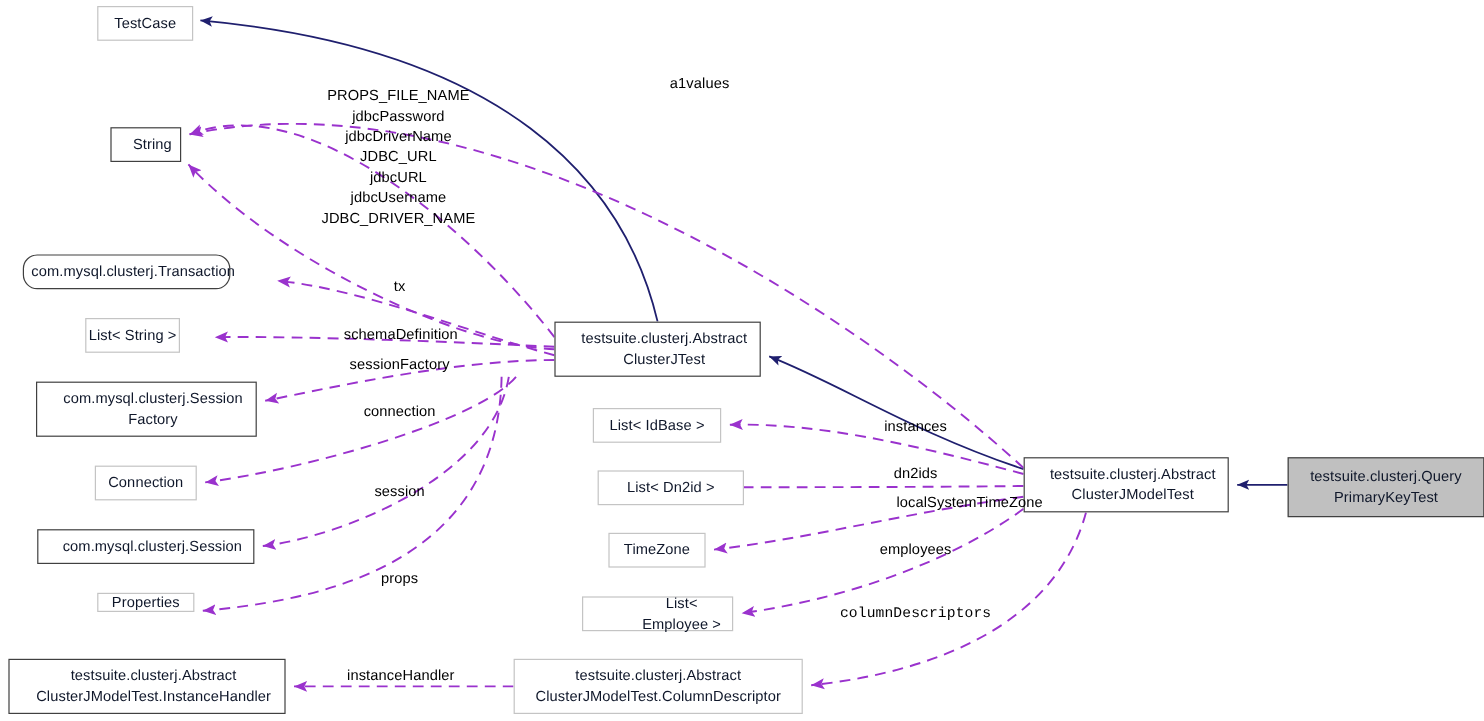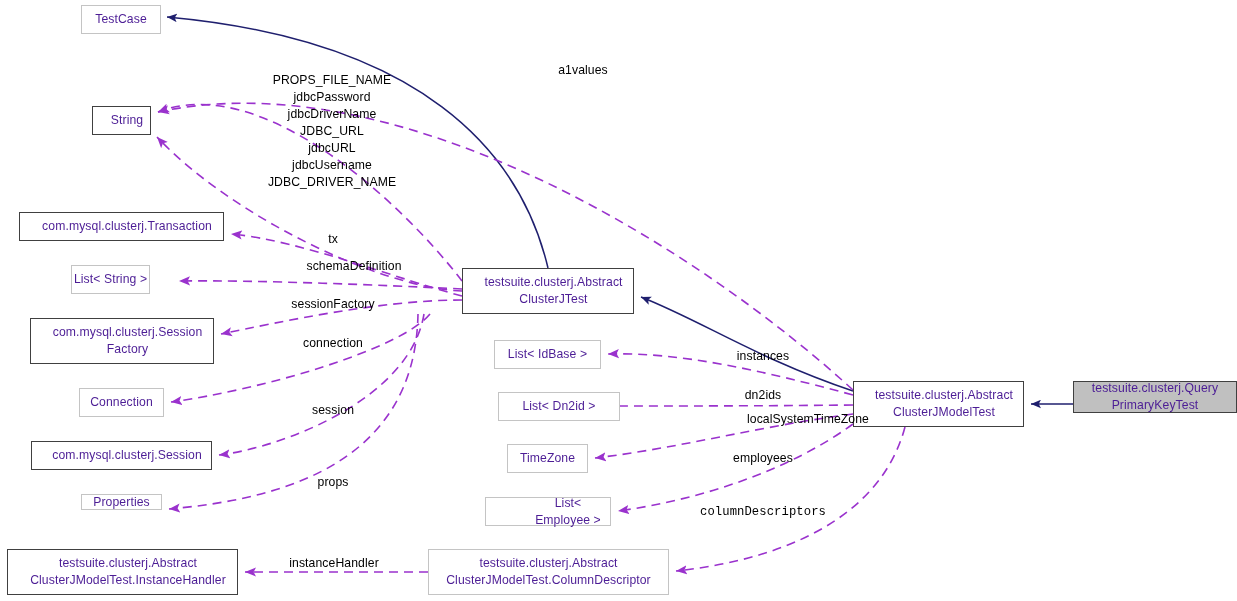--- a/index.html
+++ b/index.html
@@ -22,21 +22,21 @@
   }
   .node{
     position:absolute;
     box-sizing:border-box;
     display:flex;
     align-items:center;
     justify-content:center;
     text-align:center;
     font-size:12.2px;
     line-height:17px;
-    color:#4c1d95;
+    color:#0f172a;
     background:#ffffff;
     white-space:pre-line;
     letter-spacing:0.1px;
   }
   .node.thin{ border:1px solid #c4c4c4; }
   .node.thick{ border:1.6px solid #404040;padding-left:11px; }
   .node.current{
     border:1.6px solid #404040;
     background:#c0c0c0;
   }
@@ -83,53 +83,53 @@
         <path d="M 853,405 C 760,406 680,406 608,406" fill="none" stroke="#9a32cd" stroke-width="1.6" stroke-dasharray="9,6" marker-end="url(#arrow-usage)"></path>
         <path d="M 853,414 C 760,426 680,448 595,458" fill="none" stroke="#9a32cd" stroke-width="1.6" stroke-dasharray="9,6" marker-end="url(#arrow-usage)"></path>
         <path d="M 853,424 C 790,470 700,500 618,511" fill="none" stroke="#9a32cd" stroke-width="1.6" stroke-dasharray="9,6" marker-end="url(#arrow-usage)"></path>
         <path d="M 905,427 C 880,520 780,560 676,571" fill="none" stroke="#9a32cd" stroke-width="1.6" stroke-dasharray="9,6" marker-end="url(#arrow-usage)"></path>
       </g>
   </svg>
 
   <div id="nodes">
       <div class="node thin" style="left: 81px; top: 5px; width: 80px; height: 29px;">TestCase</div>
       <div class="node thick" style="left: 92px; top: 106px; width: 59px; height: 29px;">String</div>
-      <div class="node thick" style="left: 19px; top: 212px; width: 205px; height: 29px;">com.mysql.clusterj.Transaction</div>
+      <div class="node thick" style="left: 19px; top: 212px; width: 173px; height: 29px; border-radius: 12px;">com.mysql.clusterj.Transaction</div>
       <div class="node thin" style="left: 71px; top: 265px; width: 79px; height: 29px;">List&lt; String &gt;</div>
       <div class="node thick" style="left: 30px; top: 318px; width: 184px; height: 46px;">com.mysql.clusterj.Session
 Factory</div>
       <div class="node thin" style="left: 79px; top: 388px; width: 85px; height: 29px;">Connection</div>
       <div class="node thick" style="left: 31px; top: 441px; width: 181px; height: 29px;">com.mysql.clusterj.Session</div>
       <div class="node thin" style="left: 81px; top: 494px; width: 81px; height: 16px;">Properties</div>
       <div class="node thick" style="left: 7px; top: 549px; width: 231px; height: 46px;">testsuite.clusterj.Abstract
 ClusterJModelTest.InstanceHandler</div>
       <div class="node thick" style="left: 462px; top: 268px; width: 172px; height: 46px;">testsuite.clusterj.Abstract
 ClusterJTest</div>
       <div class="node thin" style="left: 494px; top: 340px; width: 107px; height: 29px;">List&lt; IdBase &gt;</div>
       <div class="node thin" style="left: 498px; top: 392px; width: 122px; height: 29px;">List&lt; Dn2id &gt;</div>
       <div class="node thin" style="left: 507px; top: 444px; width: 81px; height: 29px;">TimeZone</div>
       <div class="node thin" style="left: 485px; top: 497px; width: 126px; height: 29px; padding-left: 40px;">List&lt; Employee &gt;</div>
       <div class="node thin" style="left: 428px; top: 549px; width: 241px; height: 46px;">testsuite.clusterj.Abstract
 ClusterJModelTest.ColumnDescriptor</div>
       <div class="node thick" style="left: 853px; top: 381px; width: 171px; height: 46px;">testsuite.clusterj.Abstract
 ClusterJModelTest</div>
-      <div class="node current" style="left: 1073px; top: 381px; width: 164px; height: 32px;">testsuite.clusterj.Query
+      <div class="node current" style="left: 1073px; top: 381px; width: 164px; height: 50px;">testsuite.clusterj.Query
 PrimaryKeyTest</div>
     </div>
   <div id="labels">
       <div class="edge-label" style="left: 332px; top: 131px;">PROPS_FILE_NAME
 jdbcPassword
 jdbcDriverName
 JDBC_URL
 jdbcURL
 jdbcUsername
 JDBC_DRIVER_NAME</div>
       <div class="edge-label" style="left: 560px; top: 70px; margin-left: 23px;">a1values</div>
       <div class="edge-label" style="left: 333px; top: 239px;">tx</div>
-      <div class="edge-label" style="left: 334px; top: 266px; margin-left: 20px;">schemaDefinition</div>
+      <div class="edge-label" style="left: 334px; top: 279px;">schemaDefinition</div>
       <div class="edge-label" style="left: 333px; top: 304px;">sessionFactory</div>
       <div class="edge-label" style="left: 333px; top: 343px;">connection</div>
       <div class="edge-label" style="left: 333px; top: 410px;">session</div>
       <div class="edge-label" style="left: 333px; top: 482px;">props</div>
       <div class="edge-label" style="left: 334px; top: 563px;">instanceHandler</div>
       <div class="edge-label" style="left: 763px; top: 356px;">instances</div>
       <div class="edge-label" style="left: 763px; top: 395px;">dn2ids</div>
       <div class="edge-label" style="left: 808px; top: 419px;">localSystemTimeZone</div>
       <div class="edge-label" style="left: 763px; top: 458px;">employees</div>
       <div class="edge-label" style="left: 763px; top: 512px; font-family: Liberation Mono, monospace;">columnDescriptors</div>

